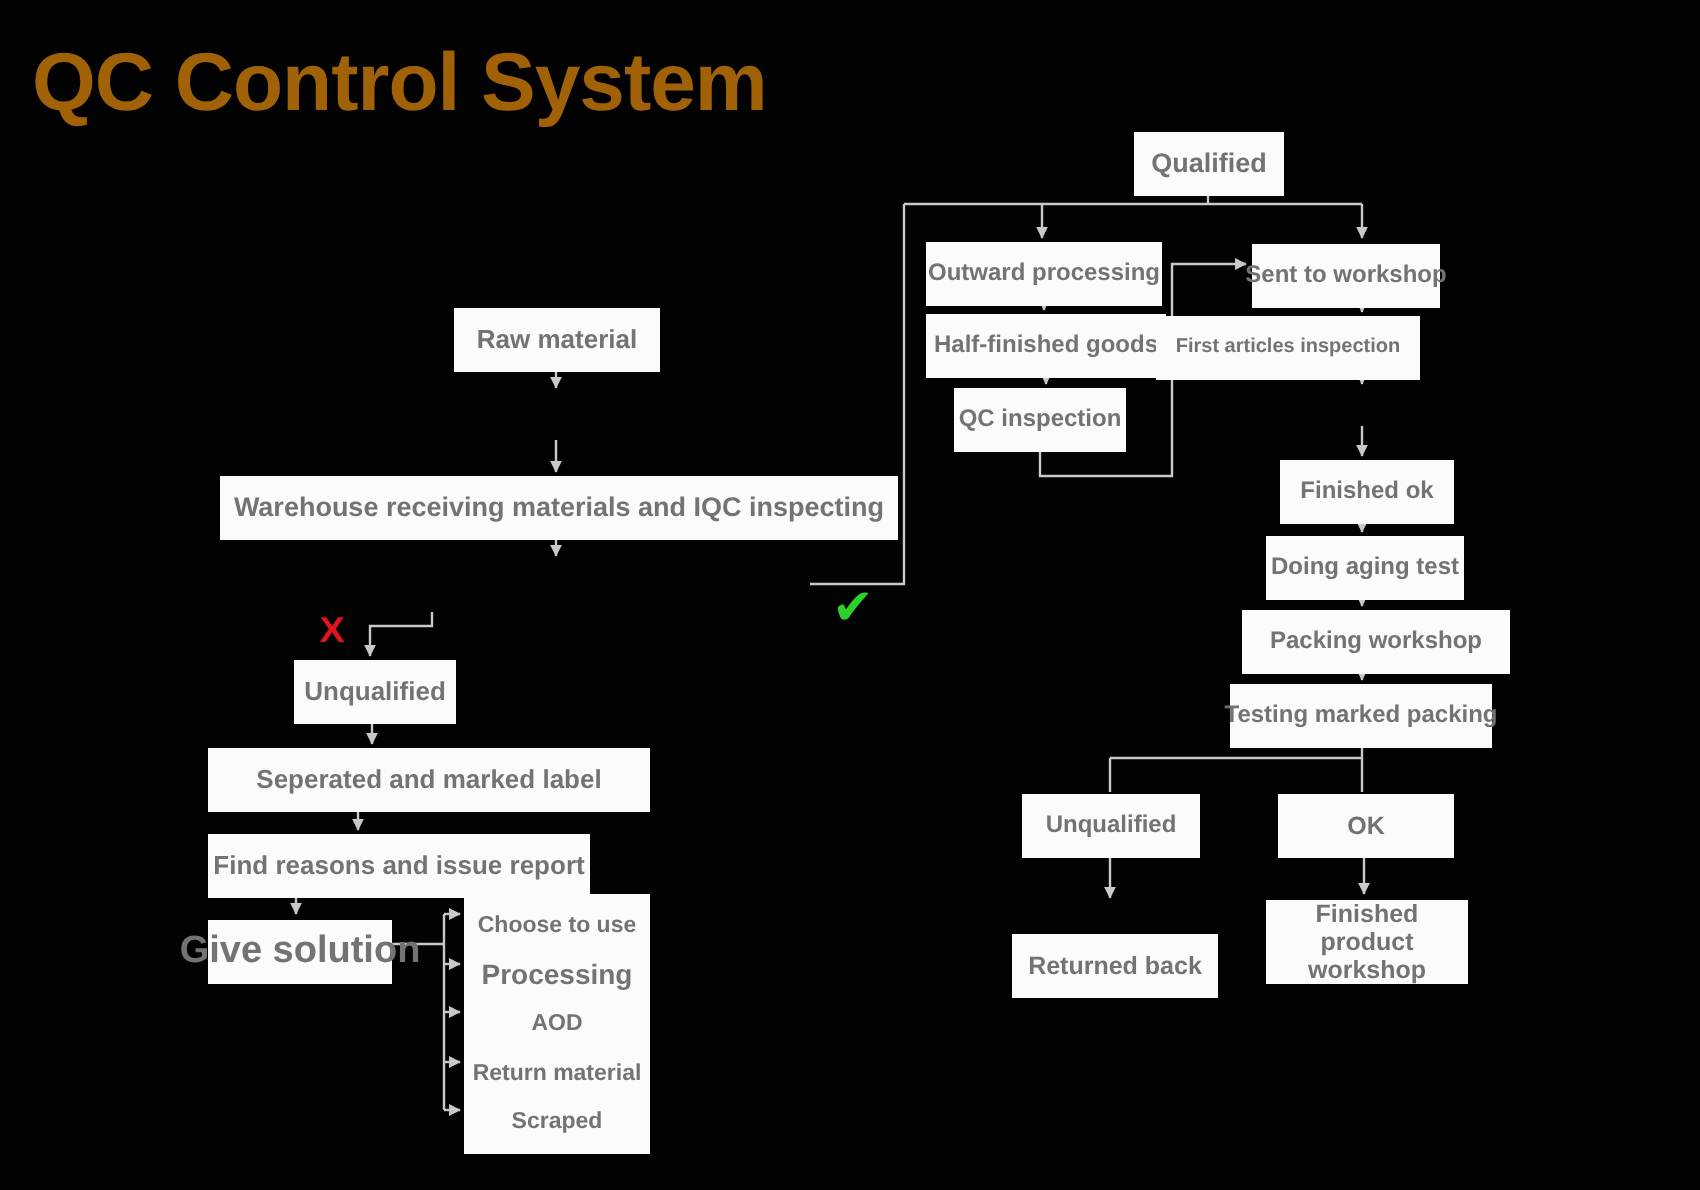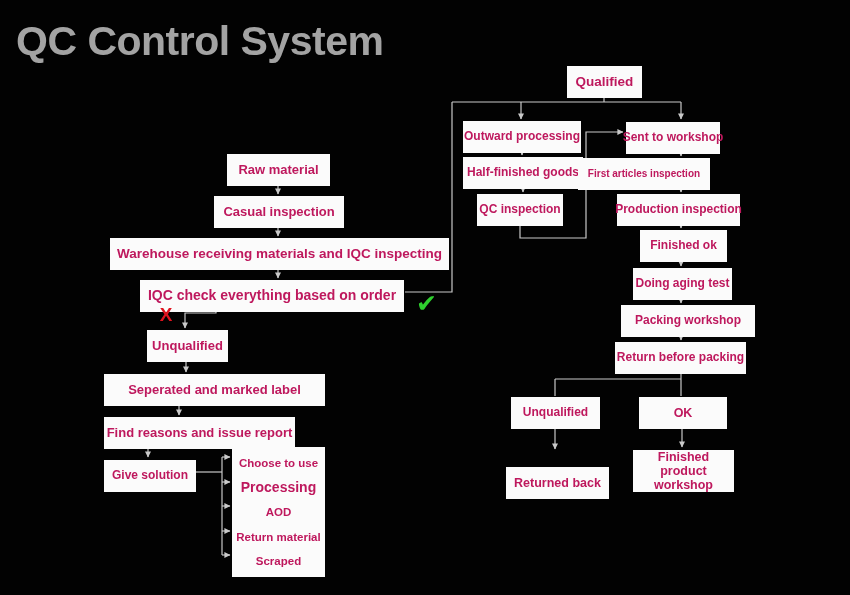--- a/index.html
+++ b/index.html
@@ -12,37 +12,37 @@
     width: 850px;
     height: 595px;
     background: #020202;
     overflow: hidden;
     font-family: "Liberation Sans", "DejaVu Sans", sans-serif;
   }
   .title {
     position: absolute;
     left: 16px;
     top: 18px;
-    color: #a3a3a3;
+    color: #a16207;
     font-size: 41px;
     font-weight: 700;
     letter-spacing: -0.5px;
     white-space: nowrap;
   }
   svg.connectors {
     position: absolute;
     left: 0; top: 0;
     width: 850px; height: 595px;
     z-index: 1;
   }
   .node {
     position: absolute;
     z-index: 2;
     background: #fbfbfb;
-    color: #be185d;
+    color: #737373;
     font-weight: 700;
     display: flex;
     align-items: center;
     justify-content: center;
     text-align: center;
     line-height: 1.12;
     box-sizing: border-box;
     padding: 16px 3px;
     white-space: nowrap;
   }
@@ -119,47 +119,44 @@
       <line x1="681" y1="362" x2="681" y2="379"></line>
       <line x1="555" y1="379" x2="681" y2="379"></line>
       <line x1="555" y1="379" x2="555" y2="396"></line>
       <line x1="681" y1="379" x2="681" y2="396"></line>
       <line x1="555" y1="418" x2="555" y2="449" marker-end="url(#ah)"></line>
       <line x1="682" y1="418" x2="682" y2="447" marker-end="url(#ah)"></line>
     </g>
   </svg>
 
   <div class="node" style="left:227px;top:154px;width:103px;height:23px;font-size:13px">Raw material</div>
-  <div class="node" style="left:214px;top:196px;width:130px;height:24px;font-size:13px">Casual inspection</div>
   <div class="node" style="left:110px;top:238px;width:339px;height:24px;font-size:13.5px">Warehouse receiving materials and IQC inspecting</div>
-  <div class="node" style="left:140px;top:280px;width:264px;height:26px;font-size:14px">IQC check everything based on order</div>
   <div class="node" style="left:147px;top:330px;width:81px;height:23px;font-size:13px">Unqualified</div>
   <div class="node" style="left:104px;top:374px;width:221px;height:24px;font-size:13px">Seperated and marked label</div>
   <div class="node" style="left:104px;top:417px;width:191px;height:24px;font-size:13px">Find reasons and issue report</div>
-  <div class="node" style="left:104px;top:460px;width:92px;height:25px;font-size:12px">Give solution</div>
+  <div class="node" style="left:104px;top:460px;width:92px;height:25px;font-size:19px">Give solution</div>
 
   <div class="node" style="left:232px;top:447px;width:93px;height:20px;font-size:11.5px">Choose to use</div>
   <div class="node" style="left:232px;top:472px;width:93px;height:20px;font-size:14px">Processing</div>
   <div class="node" style="left:232px;top:496px;width:93px;height:20px;font-size:11.5px">AOD</div>
   <div class="node" style="left:232px;top:521px;width:93px;height:20px;font-size:11.5px">Return material</div>
   <div class="node" style="left:232px;top:545px;width:93px;height:20px;font-size:11.5px">Scraped</div>
 
   <div class="node" style="left:567px;top:66px;width:75px;height:25px;font-size:13.5px">Qualified</div>
 
   <div class="node" style="left:463px;top:121px;width:118px;height:20px;font-size:12px">Outward processing</div>
   <div class="node" style="left:463px;top:157px;width:120px;height:20px;font-size:12px">Half-finished goods</div>
   <div class="node" style="left:477px;top:194px;width:86px;height:20px;font-size:12px">QC inspection</div>
 
   <div class="node" style="left:626px;top:122px;width:94px;height:20px;font-size:12px">Sent to workshop</div>
   <div class="node" style="left:578px;top:158px;width:132px;height:32px;font-size:10px">First articles inspection</div>
-  <div class="node" style="left:617px;top:194px;width:123px;height:19px;font-size:12px">Production inspection</div>
   <div class="node" style="left:640px;top:230px;width:87px;height:21px;font-size:12px">Finished ok</div>
   <div class="node" style="left:633px;top:268px;width:99px;height:20px;font-size:12px">Doing aging test</div>
   <div class="node" style="left:621px;top:305px;width:134px;height:21px;font-size:12px">Packing workshop</div>
-  <div class="node" style="left:615px;top:342px;width:131px;height:20px;font-size:12px">Return before packing</div>
+  <div class="node" style="left:615px;top:342px;width:131px;height:20px;font-size:12px">Testing marked packing</div>
 
   <div class="node" style="left:511px;top:397px;width:89px;height:21px;font-size:12px">Unqualified</div>
   <div class="node" style="left:639px;top:397px;width:88px;height:21px;font-size:12.5px">OK</div>
   <div class="node" style="left:506px;top:467px;width:103px;height:22px;font-size:12.5px">Returned back</div>
   <div class="node wrap" style="left:633px;top:450px;width:101px;height:42px;font-size:12.5px">Finished product workshop</div>
 
   <div class="mark cross">X</div>
   <div class="mark check">✔</div>
 
 </div>

